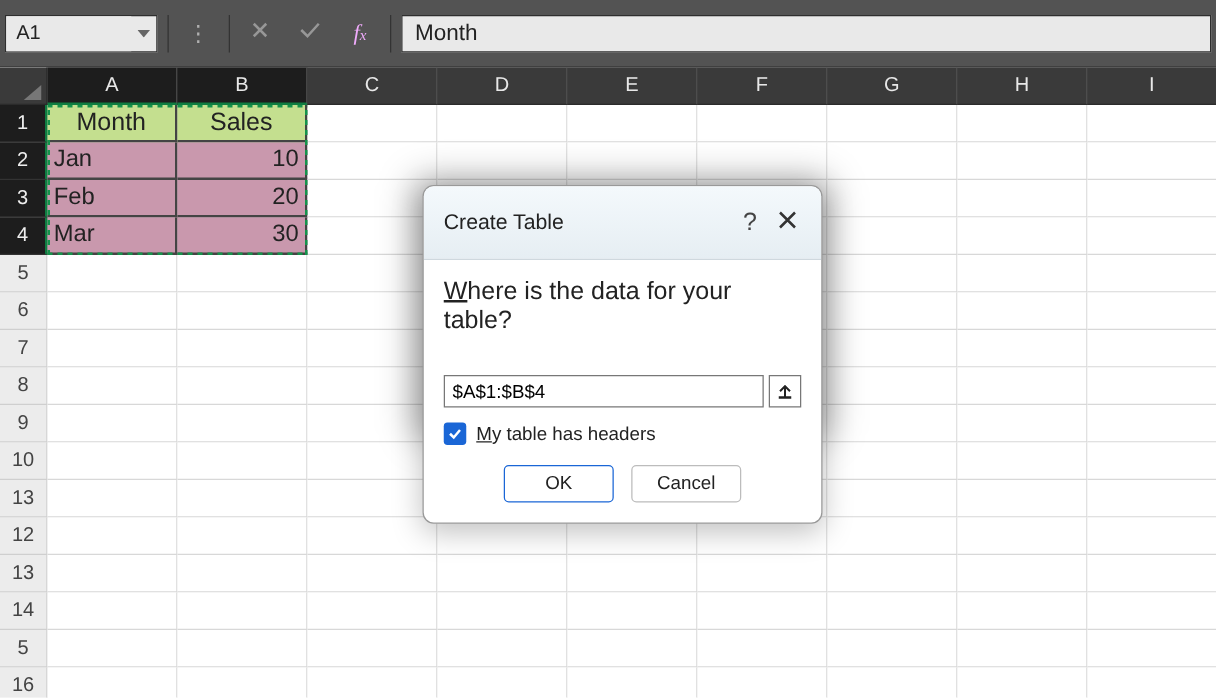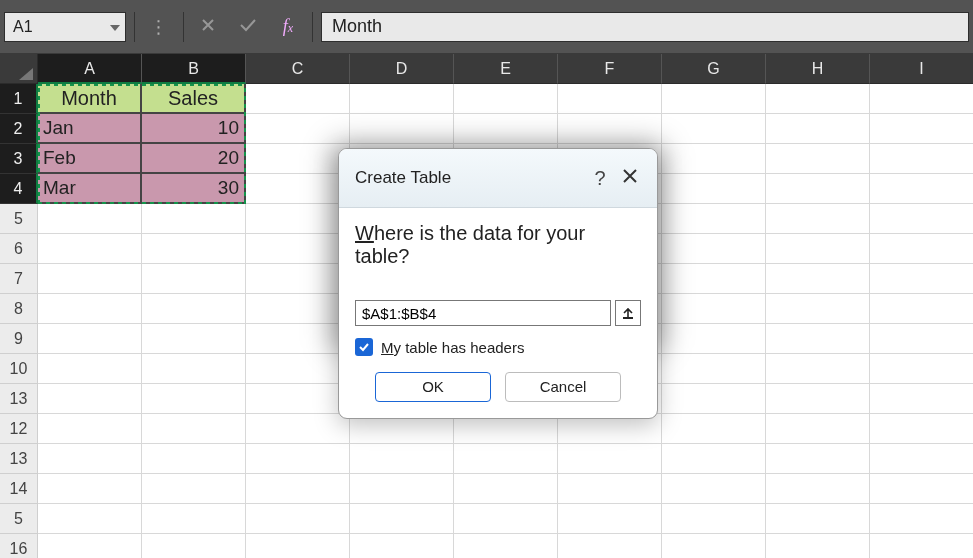--- a/index.html
+++ b/index.html
@@ -248,21 +248,21 @@
     width:18px; height:18px;
     background:#1a66d6;
     border-radius:3px;
     display:flex; align-items:center; justify-content:center;
   }
   .dlg-buttons {
     display:flex; gap:14px; justify-content:center;
     padding-top: 2px;
   }
   .dlg-btn {
-    width: 116px; height: 30px;
+    width: 88px; height: 30px;
     border:1px solid #bcbcbc;
     border-radius: 4px;
     background:#fff;
     font-size: 15px;
     text-align:center;
     line-height: 28px;
   }
   .dlg-btn.primary {
     border-color:#1a66d6;
     color:#222;

